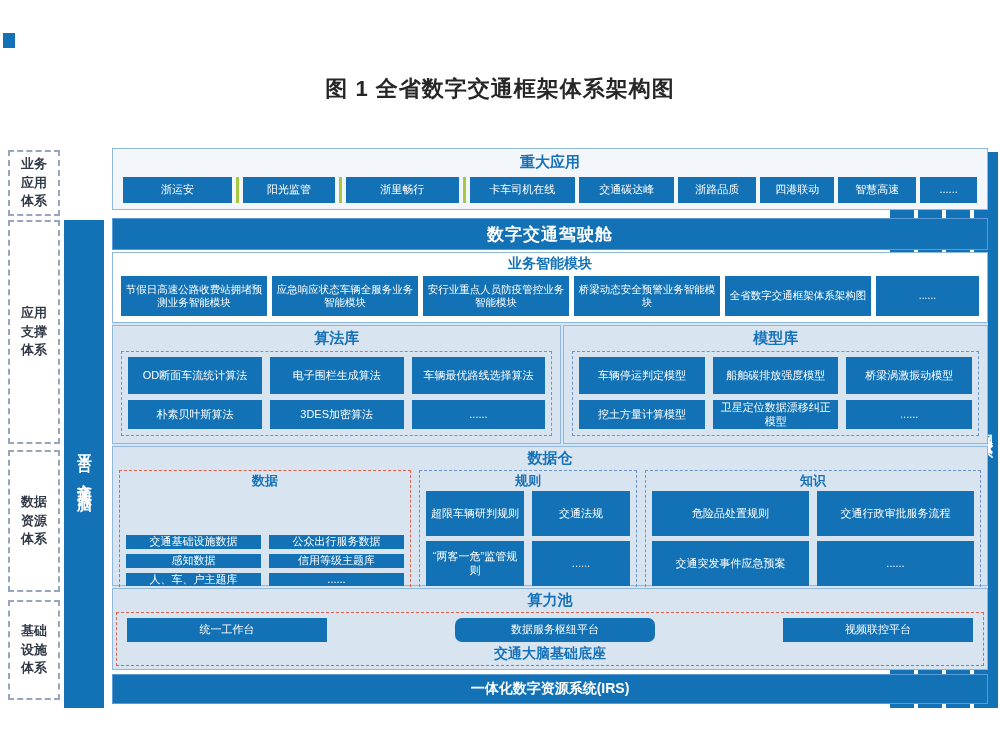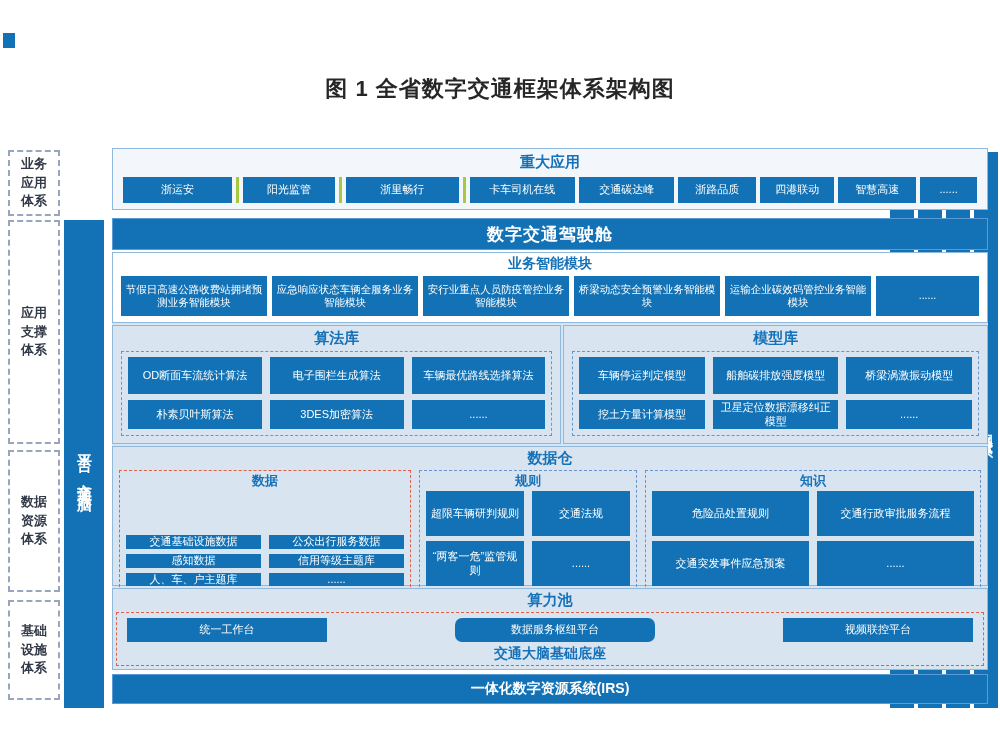--- a/index.html
+++ b/index.html
@@ -156,21 +156,21 @@
 
     <div class="support">
 
       <div class="biz-box">
         <div class="sec-title">业务智能模块</div>
         <div class="biz-row">
           <div class="btn">节假日高速公路收费站拥堵预测业务智能模块</div>
           <div class="btn">应急响应状态车辆全服务业务智能模块</div>
           <div class="btn">安行业重点人员防疫管控业务智能模块</div>
           <div class="btn">桥梁动态安全预警业务智能模块</div>
-          <div class="btn">运输企业碳效码管控业务智能模块</div>
+          <div class="btn">全省数字交通框架体系架构图</div>
           <div class="btn dots">......</div>
         </div>
       </div>
 
       <div class="libs-row">
         <div class="lib-box lib-left">
           <div class="sec-title">算法库</div>
           <div class="lib-grid">
             <div class="btn">OD断面车流统计算法</div>
             <div class="btn">电子围栏生成算法</div>

